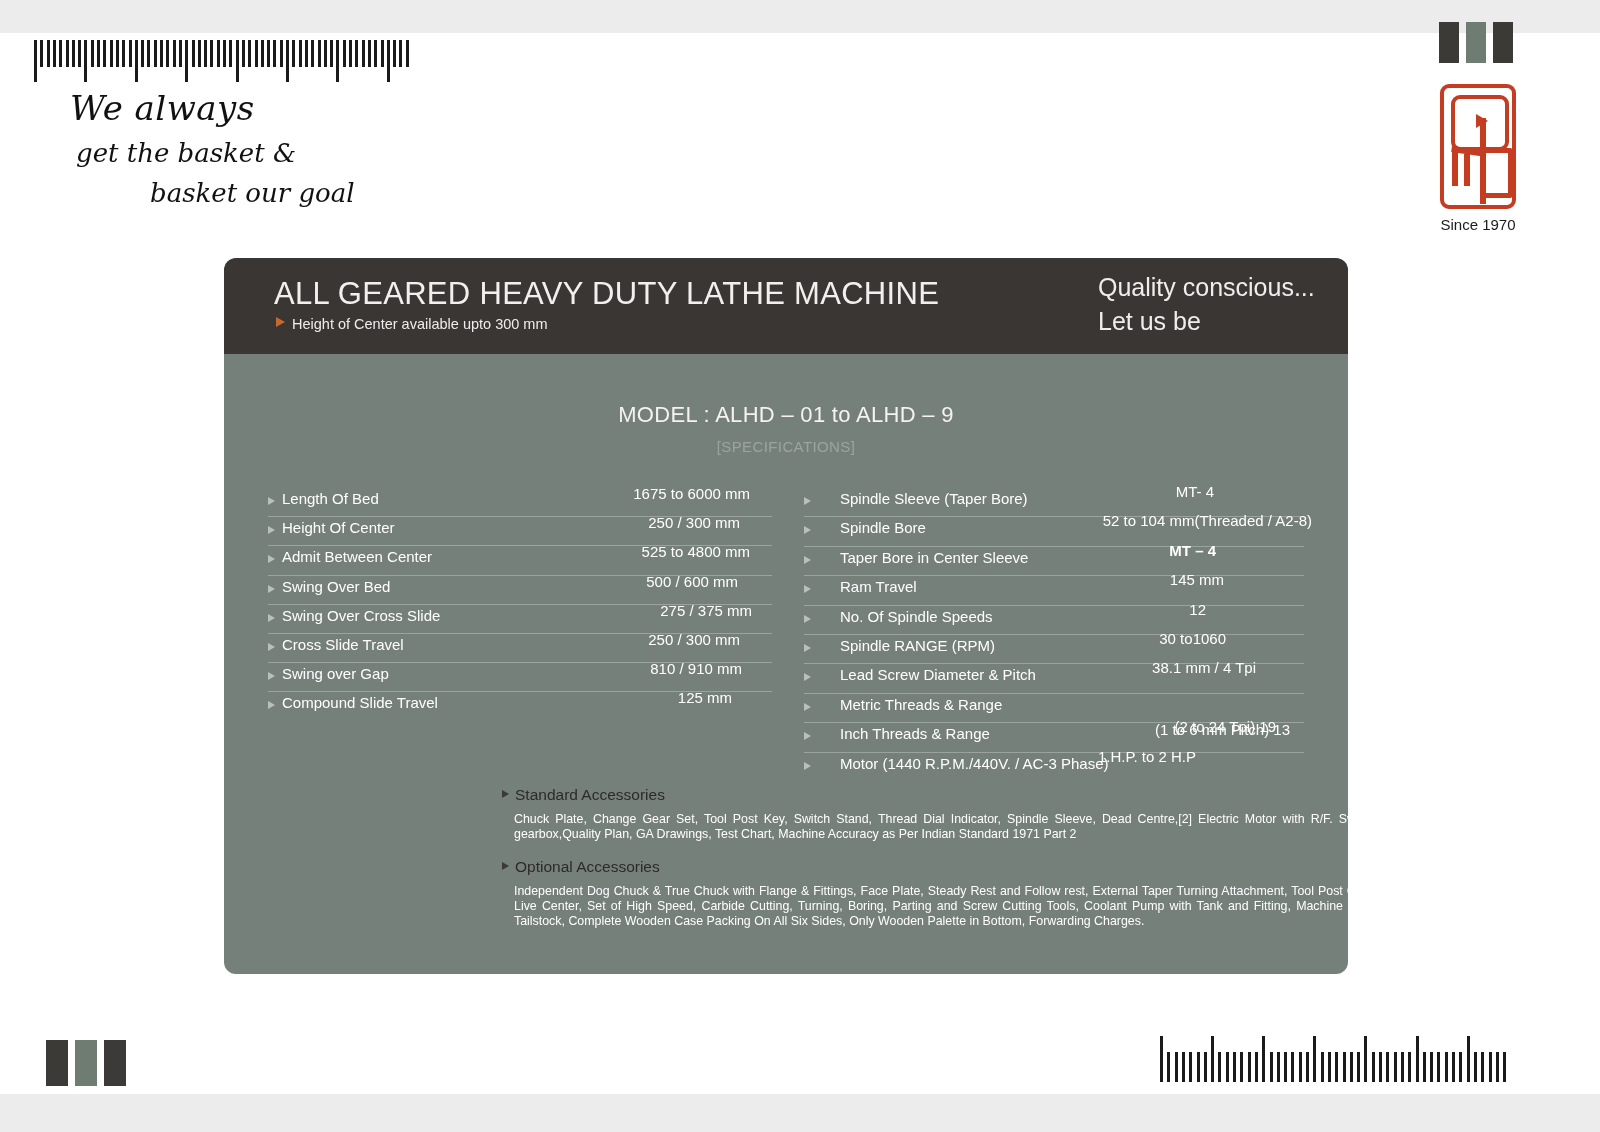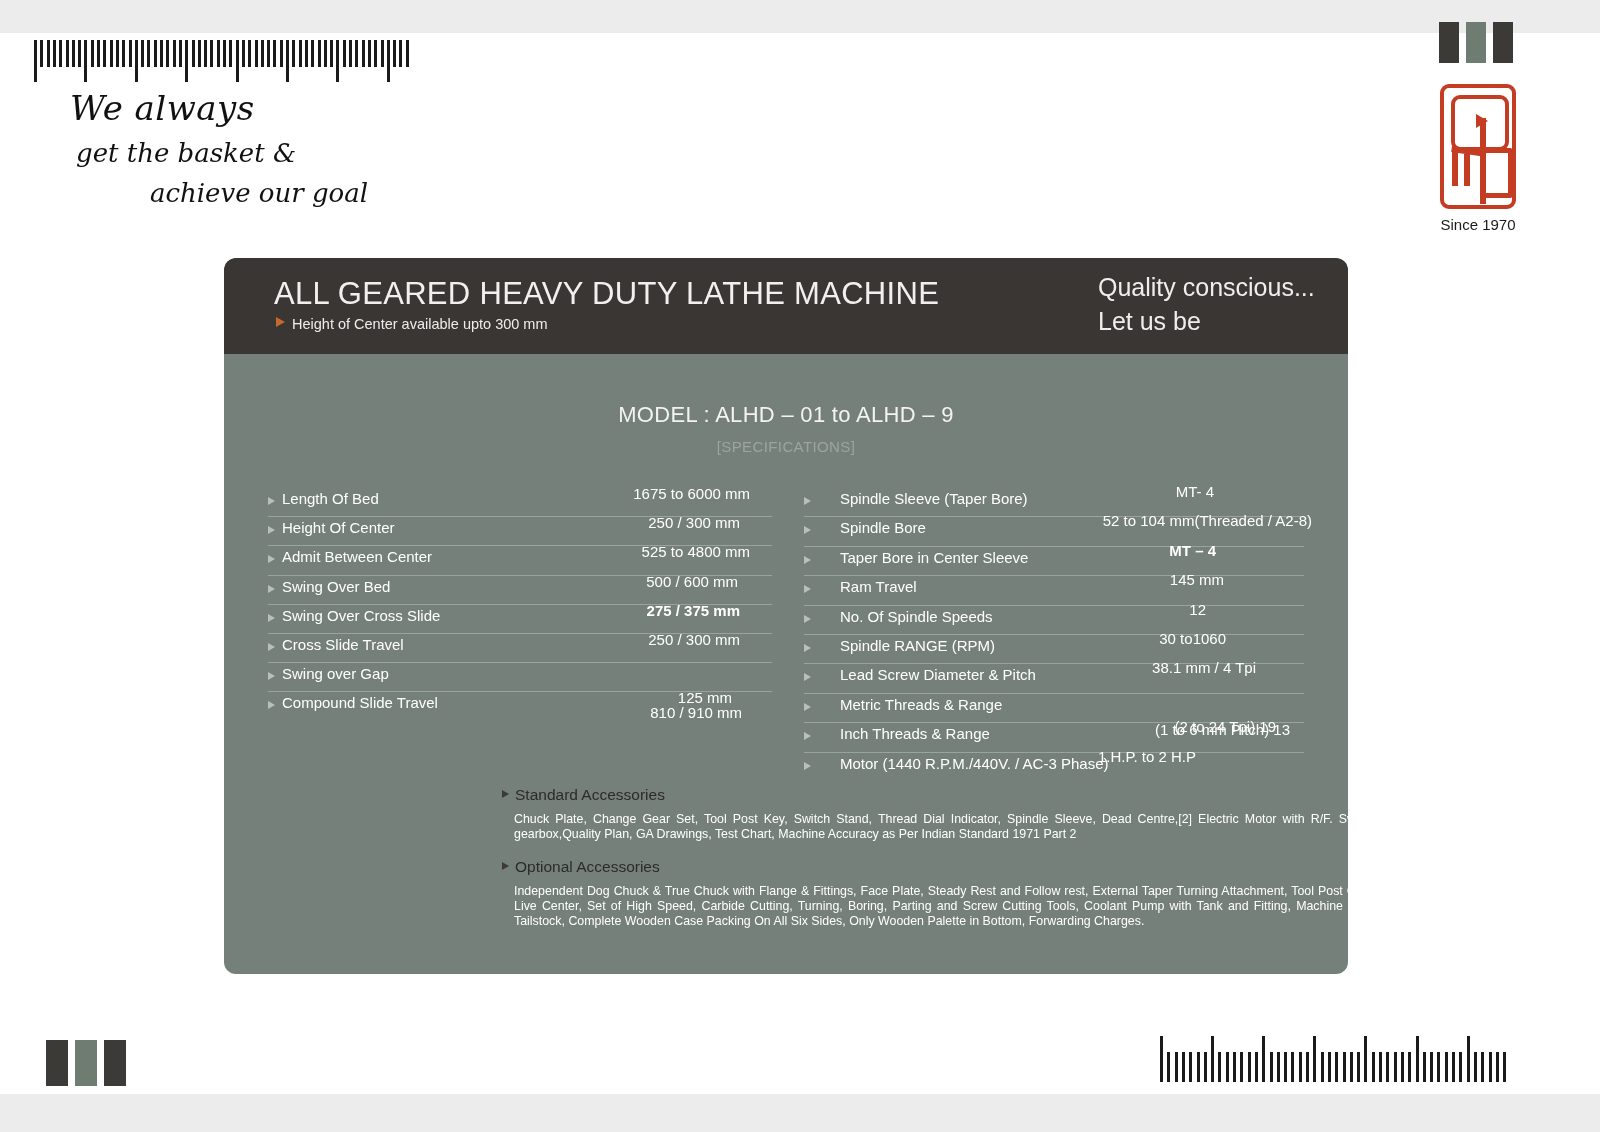--- a/index.html
+++ b/index.html
@@ -153,21 +153,21 @@
     <span class="tk" style="left: 346.5px; height: 27px;"></span>
     <span class="tk" style="left: 352.8px; height: 42px;"></span>
     <span class="tk" style="left: 359.1px; height: 27px;"></span>
     <span class="tk" style="left: 365.4px; height: 27px;"></span>
     <span class="tk" style="left: 371.7px; height: 27px;"></span>
   </div>
 
 <div class="tagline">
   <div class="tag-l1">We always</div>
   <div class="tag-l2">get the basket &amp;</div>
-  <div class="tag-l3">achieve our goal</div>
+  <div class="tag-l3">basket our goal</div>
 </div>
 
 <div class="logo-wrap">
   <div class="logo-bars">
     <i class="lb-dark"></i>
     <i class="lb-sage"></i>
     <i class="lb-dark"></i>
   </div>
   <div class="mono">
     <div class="mono-frame"></div>
@@ -216,31 +216,31 @@
           <span class="sval" style="right: 22px;">525 to 4800 mm</span>
         </div>
         <div class="srow">
           <span class="bullet"></span>
           <span class="slabel">Swing Over Bed</span>
           <span class="sval" style="right: 34px;">500 / 600 mm</span>
         </div>
         <div class="srow">
           <span class="bullet"></span>
           <span class="slabel">Swing Over Cross Slide</span>
-          <span class="sval" style="right: 32px; font-weight: bold;">275 / 375 mm</span>
+          <span class="sval" style="right: 20px;">275 / 375 mm</span>
         </div>
         <div class="srow">
           <span class="bullet"></span>
           <span class="slabel">Cross Slide Travel</span>
           <span class="sval" style="right: 32px;">250 / 300 mm</span>
         </div>
         <div class="srow">
           <span class="bullet"></span>
           <span class="slabel">Swing over Gap</span>
-          <span class="sval" style="right: 30px; margin-top: 44px;">810 / 910 mm</span>
+          <span class="sval" style="right: 30px;">810 / 910 mm</span>
         </div>
         <div class="srow">
           <span class="bullet"></span>
           <span class="slabel">Compound Slide Travel</span>
           <span class="sval" style="right: 40px;">125 mm</span>
         </div>
       </div>
     <div class="col col-right" id="colRight">
         <div class="srow">
           <span class="bullet"></span>

